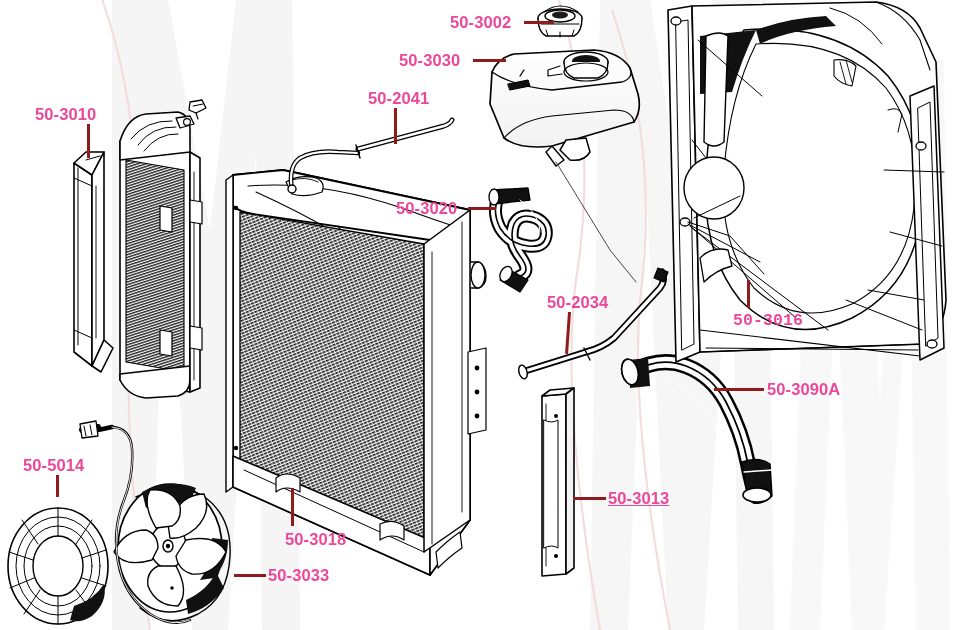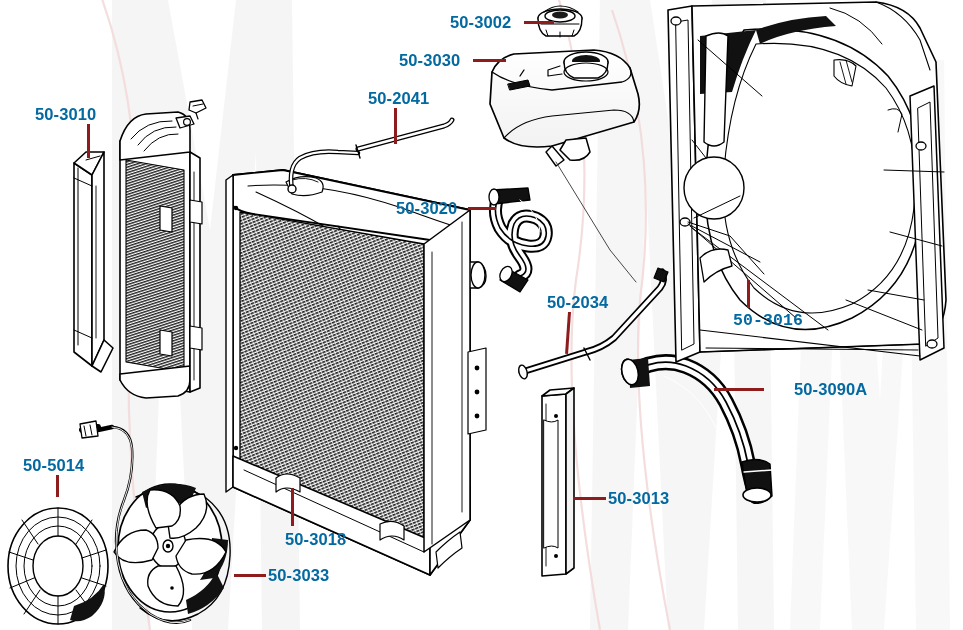--- a/index.html
+++ b/index.html
@@ -7,21 +7,21 @@
   body{font-family:"Liberation Sans", sans-serif;}
   #page{
     position:relative;
     width:963px;height:630px;
     background:#ffffff;
     overflow:hidden;
   }
   #page svg{position:absolute;left:0;top:0;width:963px;height:630px;}
   .lbl{
     position:absolute;
-    color:#0369a1;
+    color:#ec4899;
     font-family:"Liberation Sans", sans-serif;
     font-weight:bold;
     font-size:16.5px;
     letter-spacing:0.1px;
     white-space:nowrap;
     line-height:1;
   }
   .leader{position:absolute;background:#8e1c1c;}
   .leader.h{height:3px;}
   .leader.v{width:3px;}
@@ -348,27 +348,27 @@
 
     <div class="lbl" style="left:396px;top:200px;">50-3020</div>
     <div class="leader h" style="left:468px;top:207px;width:28px;"></div>
 
     <div class="lbl" style="left:547px;top:294px;">50-2034</div>
     <div class="leader v" style="left:568px;top:312px;height:42px;transform:rotate(4deg);transform-origin:top center;"></div>
 
     <div class="lbl" style="left:733px;top:313px;font-family:Liberation Mono, monospace;">50-3016</div>
     <div class="leader v" style="left:747px;top:280px;height:28px;"></div>
 
-    <div class="lbl" style="left:766px;top:381px;margin-left:28px;">50-3090A</div>
+    <div class="lbl" style="left:739px;top:381px;margin-left:28px;">50-3090A</div>
     <div class="leader h" style="left:714px;top:388px;width:50px;"></div>
 
     <div class="lbl" style="left:23px;top:457px;">50-5014</div>
     <div class="leader v" style="left:56px;top:475px;height:22px;"></div>
 
-    <div class="lbl" style="left:608px;top:490px;">50-3013</div>
+    <div class="lbl" style="left:608px;top:490px;text-decoration:underline;">50-3013</div>
     <div class="leader h" style="left:573px;top:497px;width:33px;"></div>
 
     <div class="lbl" style="left:285px;top:531px;">50-3018</div>
     <div class="leader v" style="left:291px;top:488px;height:38px;"></div>
 
     <div class="lbl" style="left:268px;top:567px;">50-3033</div>
     <div class="leader h" style="left:234px;top:574px;width:32px;"></div>
 
   </div>
 

